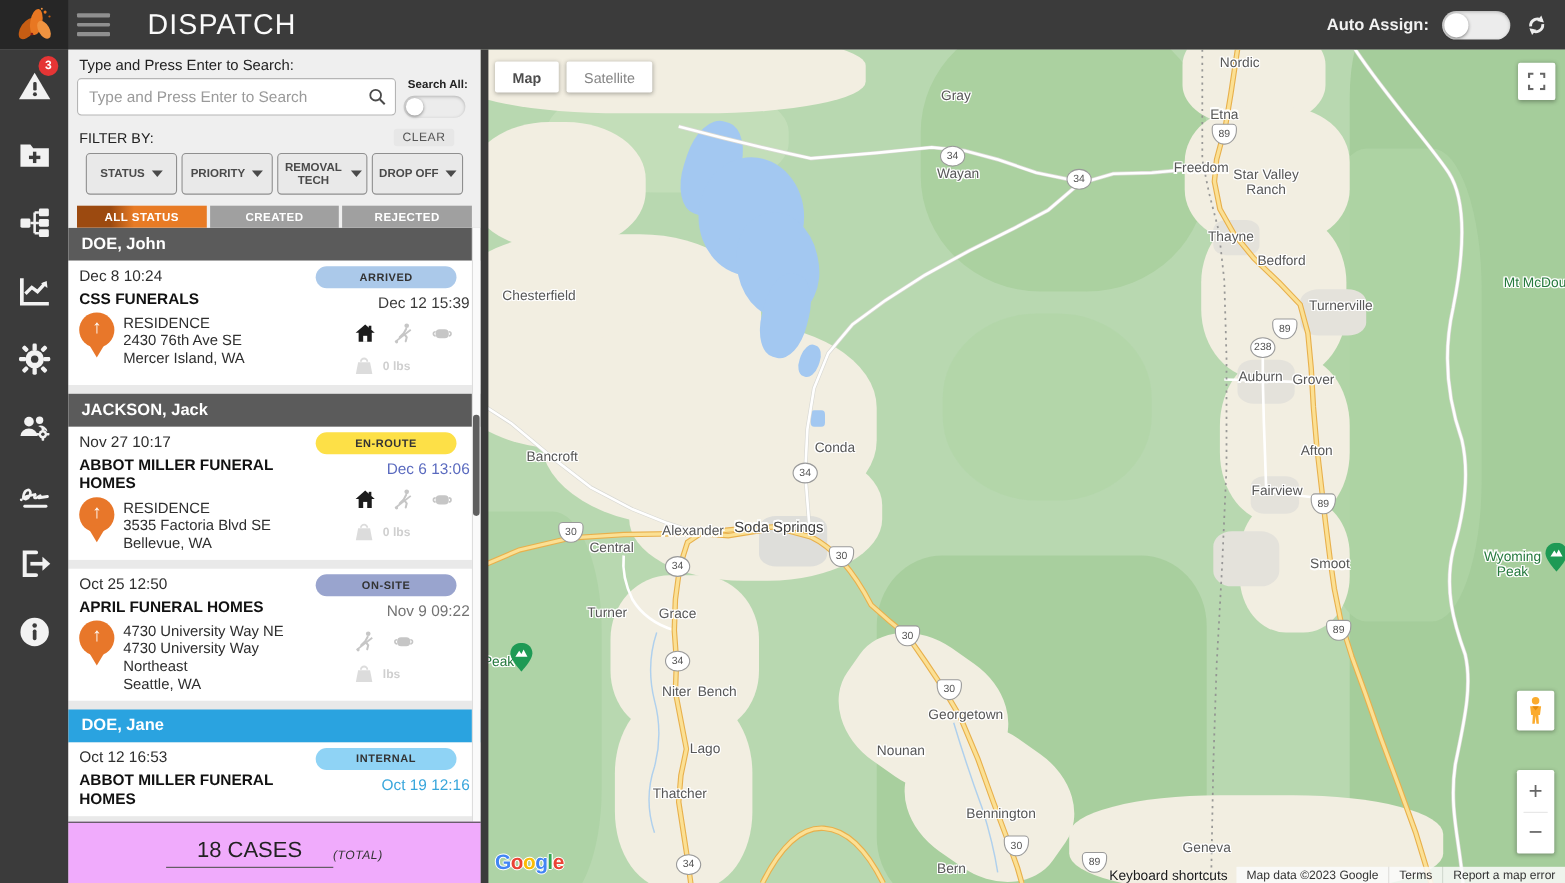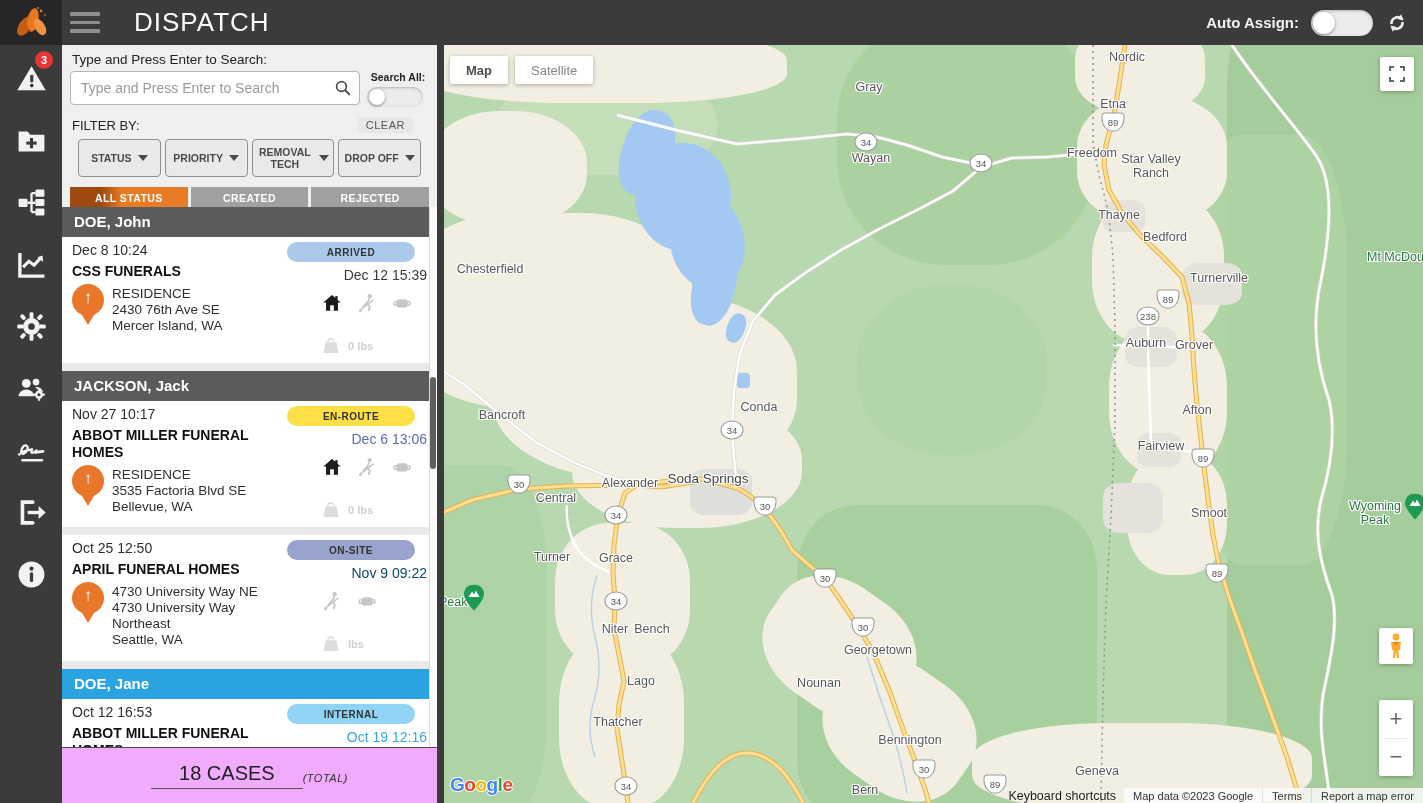--- a/index.html
+++ b/index.html
@@ -62,21 +62,21 @@
   .pin{position:relative;width:32px;height:46px;flex:0 0 32px}
   .pin .head{width:32px;height:32px;border-radius:50%;background:#e8772a}
   .pin:after{content:'';position:absolute;top:26px;left:7px;border-left:9px solid transparent;border-right:9px solid transparent;border-top:15px solid #e8772a}
   .pin .arw{position:absolute;top:4px;left:0;width:32px;text-align:center;color:#fff;font-size:17px;font-weight:700;z-index:2}
   .addr{margin-left:8px;font-size:13.5px;color:#2e2e2e;line-height:16px;padding-top:2px}
   .c-right{width:140px;flex:0 0 140px;display:flex;flex-direction:column}
   .pill{width:128px;height:20px;border-radius:10px;display:flex;align-items:center;justify-content:center;font-size:10px;font-weight:700;letter-spacing:.5px;color:#333}
   .sched{text-align:right;font-size:14px;margin-top:5px;line-height:17px}
   .ic-row{display:flex;gap:13px;align-items:center;margin-top:8px;padding-left:34px}
   .ic-row svg{width:22px;height:22px}
-  .wt-row{display:flex;gap:7px;align-items:center;margin-top:22px;padding-left:34px}
+  .wt-row{display:flex;gap:7px;align-items:center;margin-top:9px;padding-left:34px}
   .wt-row svg{width:20px;height:20px}
   .wt-row .t{font-size:11px;font-weight:700;color:#cfcfcf}
 
   
   .sb-track{position:absolute;right:0;top:162px;height:540px;width:8px;background:#fafafa;border-left:1px solid #ddd}
   .sb-thumb{position:absolute;right:1px;top:170px;width:6px;height:92px;border-radius:3px;background:#5f5f5f;cursor:pointer}
 
   
   .foot{position:absolute;left:0;right:0;top:702px;bottom:0;background:#f0abfc;border-top:1px solid #4a4a4a;display:flex;flex-direction:row;align-items:center;justify-content:center;z-index:10}
   .foot .count{font-size:20px;color:#222;padding:0 28px 3px;border-bottom:1.5px solid #555}
@@ -405,21 +405,21 @@
                 <div class="addr">
 
                 <div>4730 University Way NE</div>
                   <div>4730 University Way Northeast</div>
                   <div>Seattle, WA</div>
                 </div>
               </div>
             </div>
             <div class="c-right">
               <div class="pill" style="background: rgb(153, 164, 206);">ON-SITE</div>
-              <div class="sched" style="color: #0c4a6e;">Nov 9 09:22</div>
+              <div class="sched" style="color: #737373;">Nov 9 09:22</div>
               <div class="ic-row">
 
                 <svg viewBox="0 0 24 24">
                   <circle cx="15" cy="4.5" r="2.3" fill="#c6c6c6"></circle>
                   <path d="M14.5 7.5 L12 12 L8 16 M12 12 L15 16 L14 20" stroke="#c6c6c6" stroke-width="2" fill="none" stroke-linecap="round"></path>
                   <path d="M3.5 20.5 L19 8.5" stroke="#c6c6c6" stroke-width="1.8"></path>
                   <circle cx="5" cy="20.5" r="1.5" fill="#c6c6c6"></circle>
                 </svg>
                 <svg viewBox="0 0 24 24">
                   <rect x="5.5" y="8" width="13" height="9" rx="4" fill="#c6c6c6"></rect>

